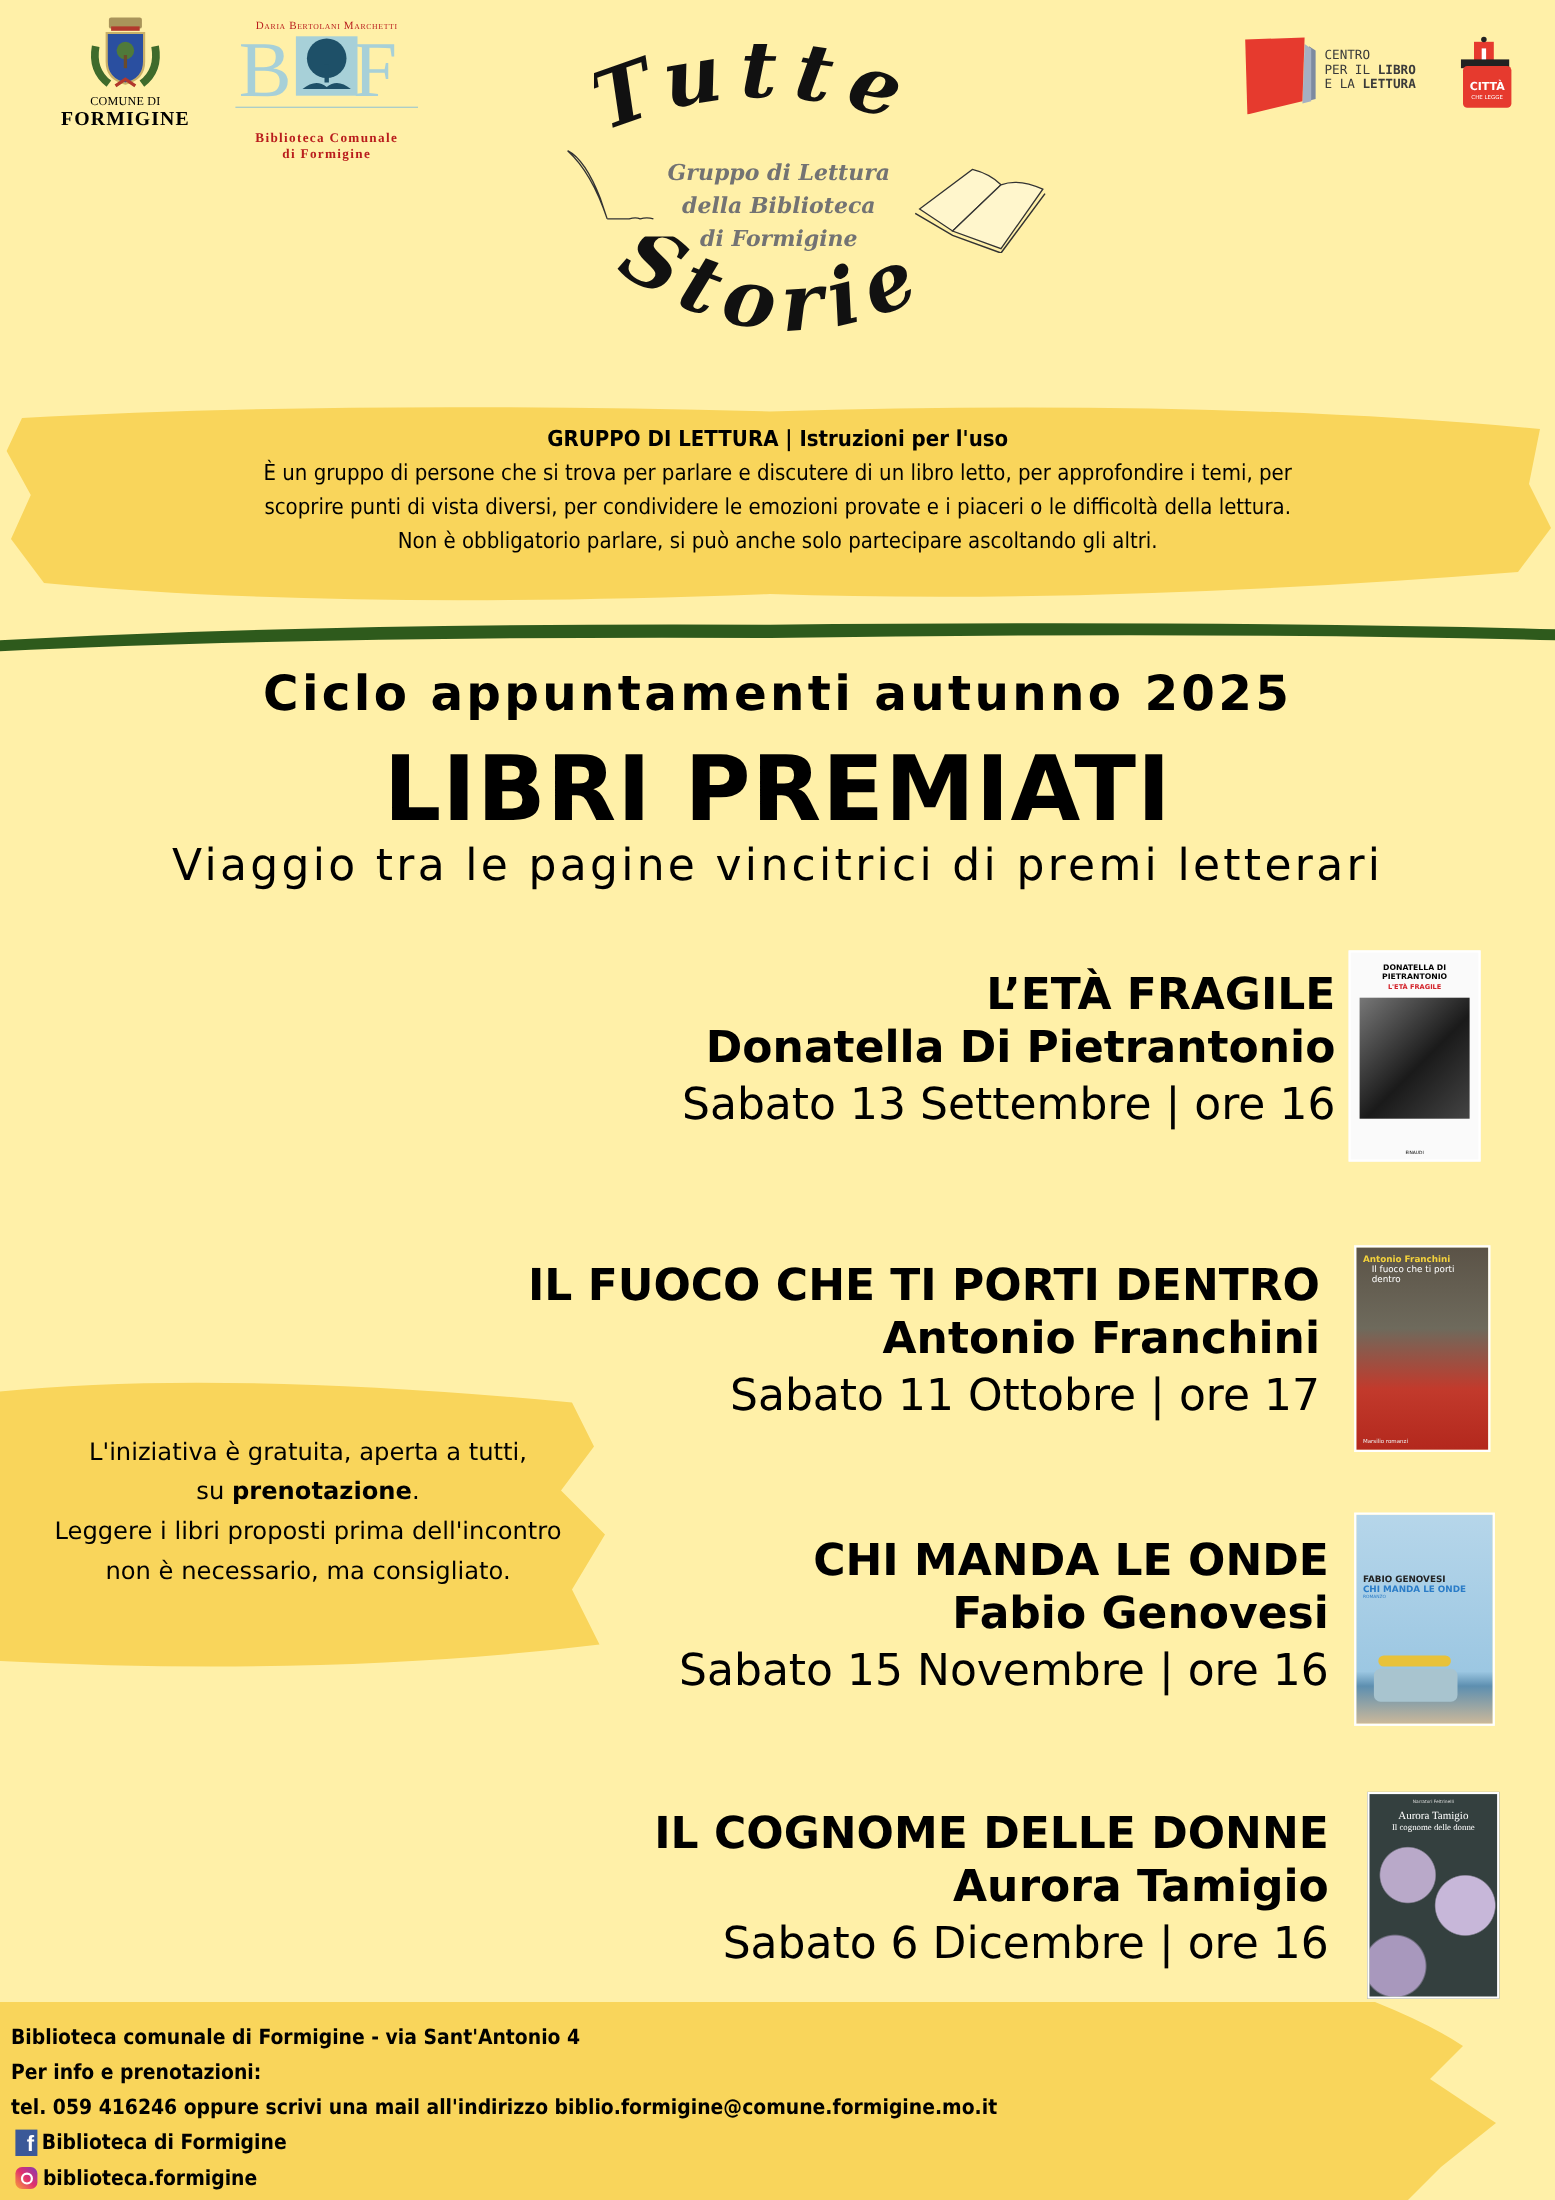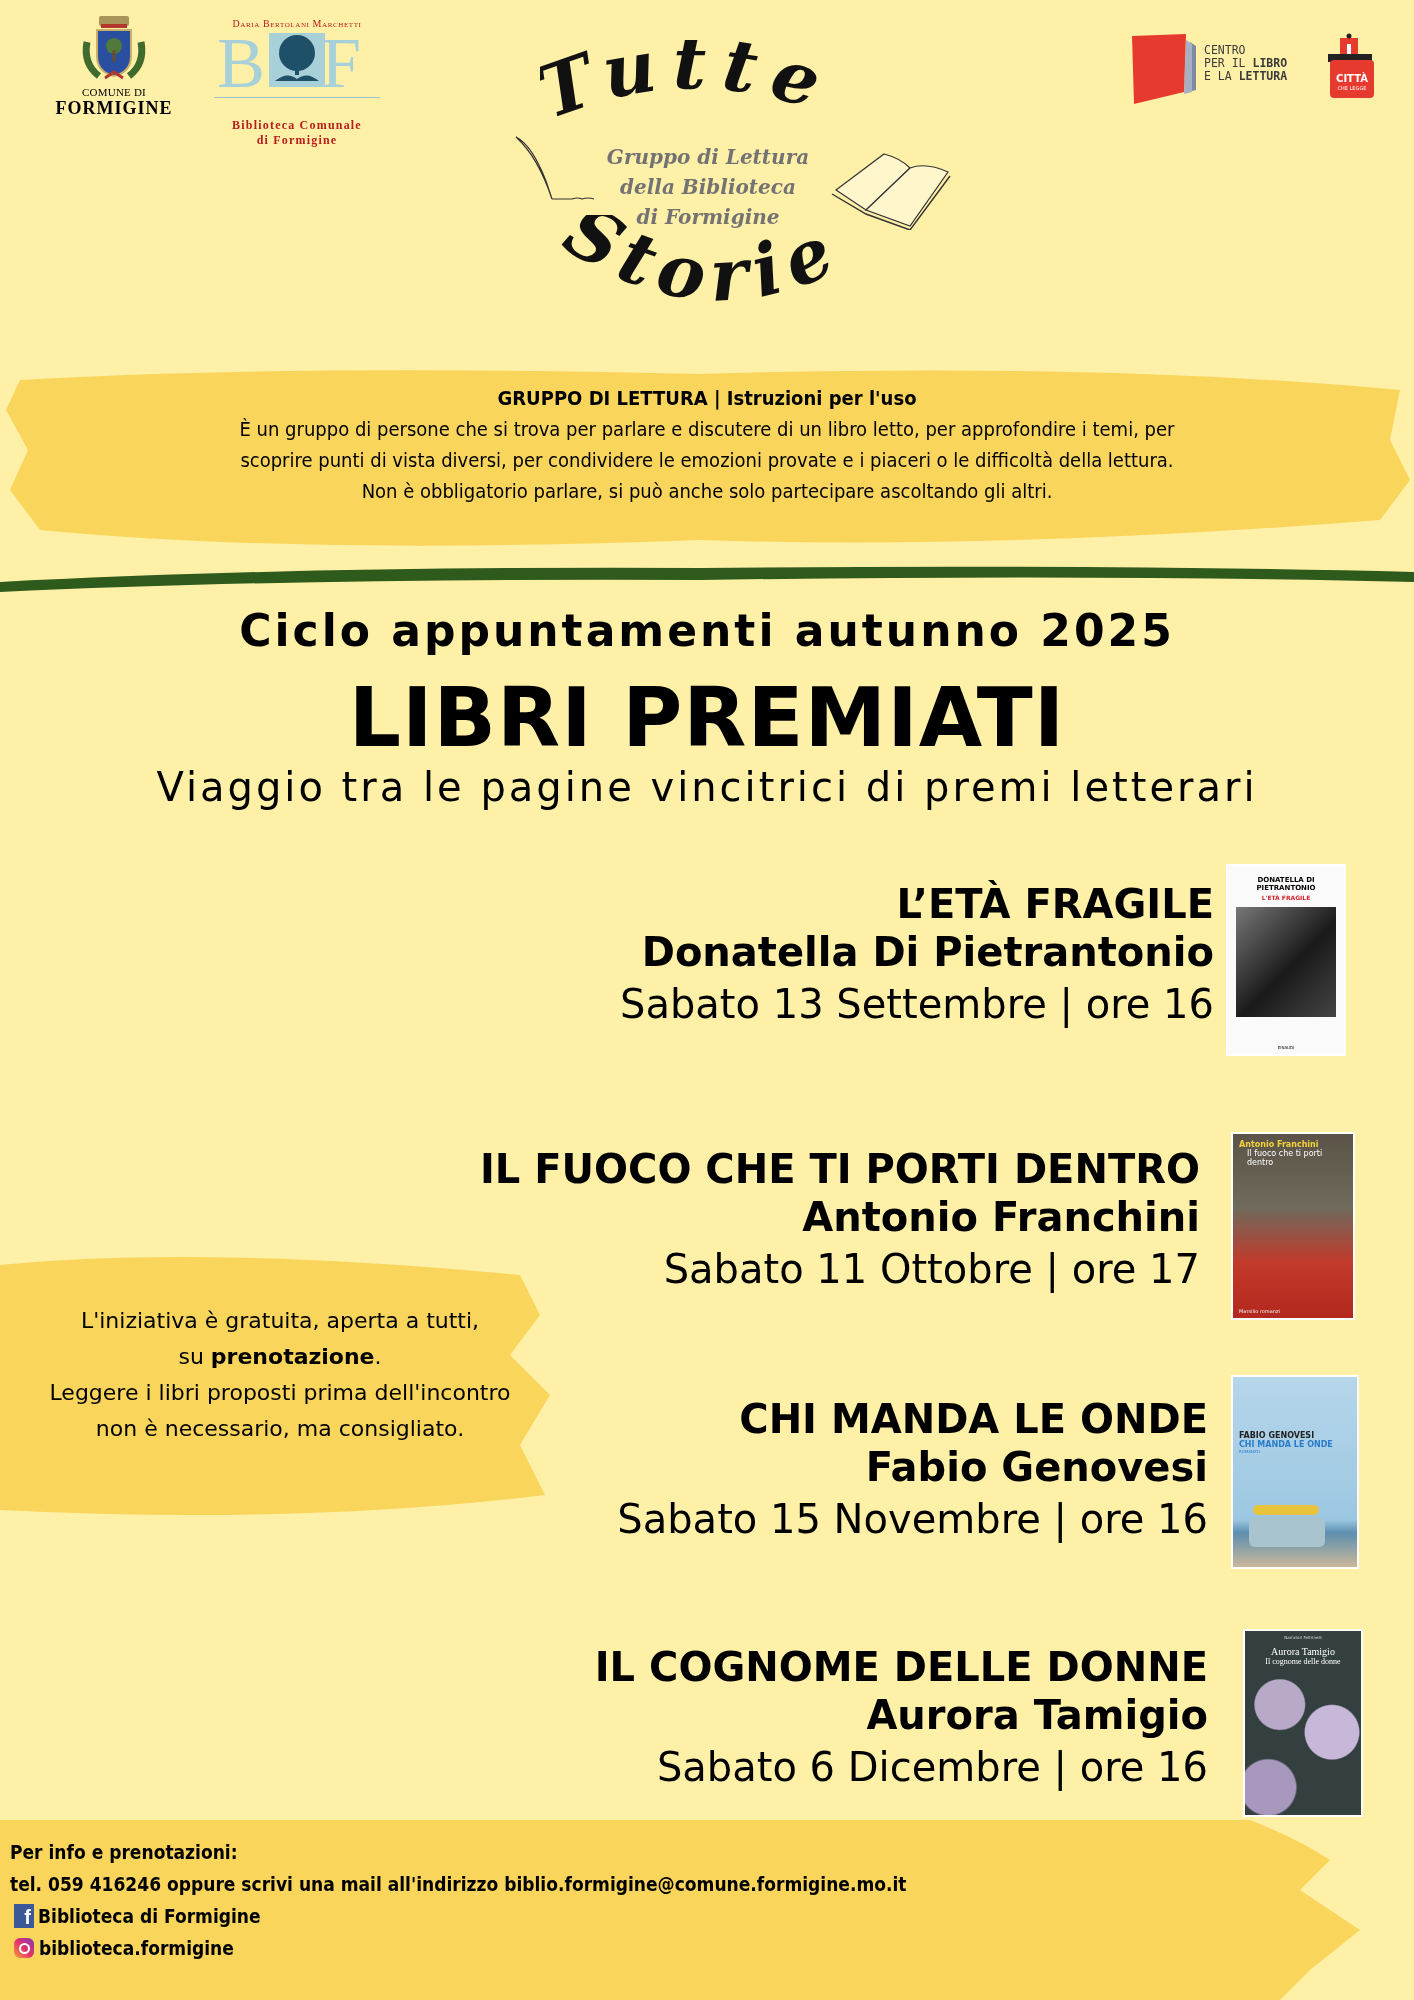--- a/index.html
+++ b/index.html
@@ -232,20 +232,21 @@
 <div class="abs cover cover4" style="background:radial-gradient(circle at 30% 40%,#b9a9c9 0 18%,transparent 19%),radial-gradient(circle at 75% 55%,#c7b7d9 0 20%,transparent 21%),radial-gradient(circle at 20% 85%,#a898bd 0 15%,transparent 16%),#34403f;">
   <div style="text-align:center;font-size:4px;color:#ddd;margin-top:4px;">Narratori Feltrinelli</div>
   <div style="text-align:center;font-family:'Liberation Serif',serif;font-size:10px;color:#fff;margin-top:6px;">Aurora Tamigio</div>
   <div style="text-align:center;font-family:'Liberation Serif',serif;font-size:8px;color:#fff;">Il cognome delle donne</div>
 </div>
 
 <svg class="abs band3" viewBox="0 0 1414 180" preserveAspectRatio="none">
   <path d="M0 0 L1250 0 Q1300 20 1330 40 L1300 70 L1360 110 L1310 150 L1280 180 L0 180 Z" fill="#f9d55b"></path>
 </svg>
 <div class="abs footer">
+  <div>Biblioteca comunale di Formigine - via Sant'Antonio 4</div>
   <div>Per info e prenotazioni:</div>
   <div>tel. 059 416246 oppure scrivi una mail all'indirizzo biblio.formigine@comune.formigine.mo.it</div>
   <div class="row">
     <span class="fb-icon">f</span>
     <span>Biblioteca di Formigine</span>
   </div>
   <div class="row">
     <span class="ig-icon"></span>
     <span>biblioteca.formigine</span>
   </div>

